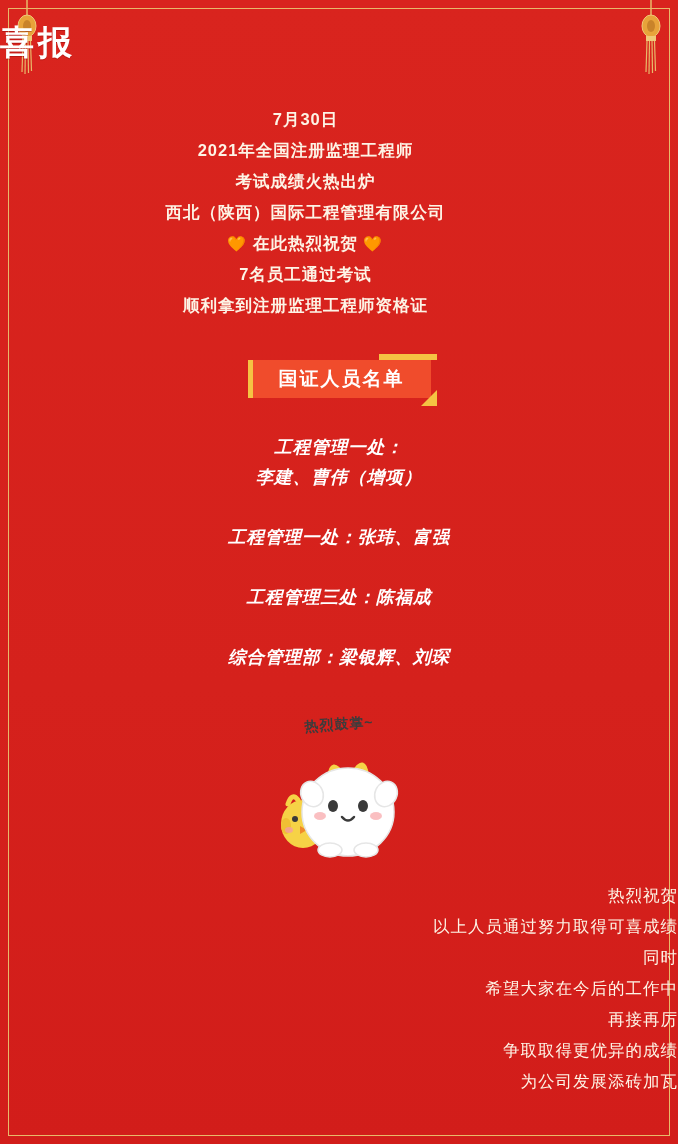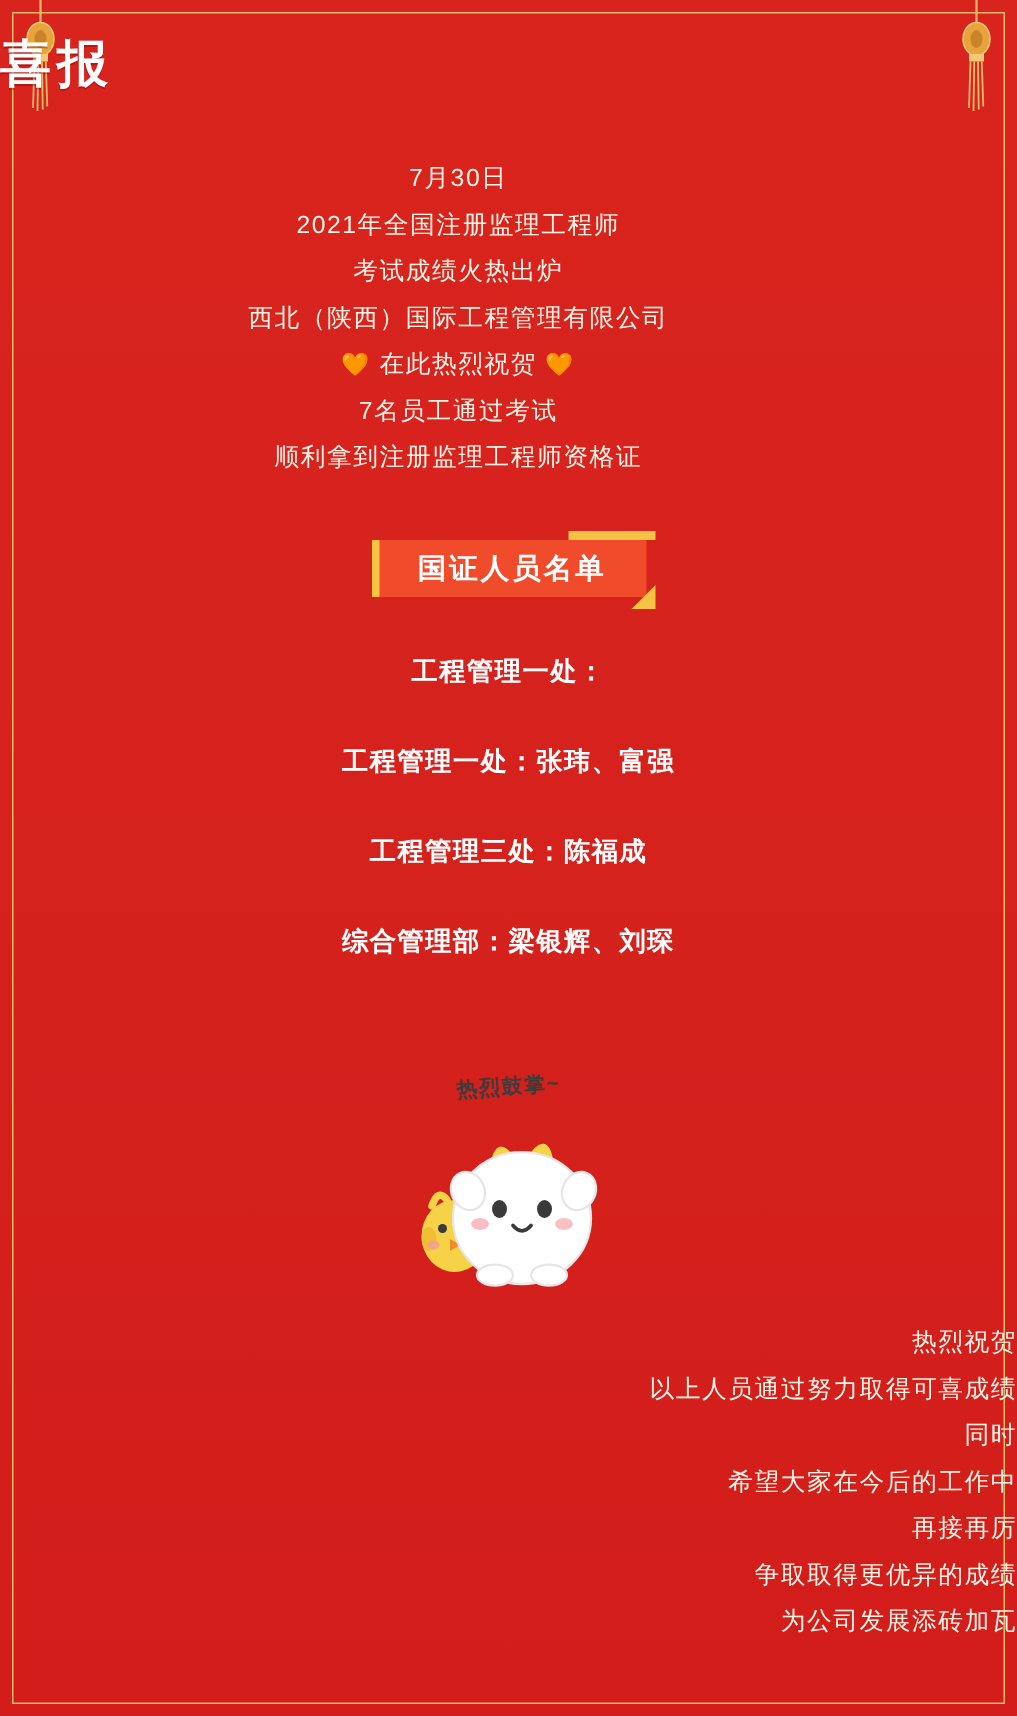--- a/index.html
+++ b/index.html
@@ -59,20 +59,21 @@
   .intro {
     position: absolute;
     top: 104px;
     left: 0;
     width: 611px;
     text-align: center;
     line-height: 31px;
     font-size: 16.5px;
     color: #fdf4e6;
     letter-spacing: 1px;
+    font-weight: bold;
   }
   .intro .line { display: block; white-space: nowrap; }
   .intro .heart { color: #ff9a5a; font-size: 15px; }
 
   
   .banner {
     position: absolute;
     top: 360px;
     left: 0;
     width: 678px;
@@ -111,20 +112,21 @@
     border-bottom: 16px solid #f5c343;
   }
 
   .names {
     position: absolute;
     top: 432px;
     left: 0;
     width: 678px;
     text-align: center;
     color: #ffffff;
+    font-style: italic;
   }
   .dept {
     font-size: 17.5px;
     font-weight: bold;
     line-height: 30px;
     letter-spacing: 1px;
     margin-bottom: 30px;
     white-space: nowrap;
   }
   .dept:last-child { margin-bottom: 0; }
@@ -220,20 +222,21 @@
         <div class="banner-top-bar"></div>
         <div class="banner-corner"></div>
         <span>国证人员名单</span>
       </div>
     </div>
   </div>
 
   <div class="names">
     <div class="dept">
       <span>工程管理一处：</span>
+      <span class="sub">李建、曹伟（增项）</span>
     </div>
     <div class="dept">
       <span>工程管理一处：张玮、富强</span>
     </div>
     <div class="dept">
       <span>工程管理三处：陈福成</span>
     </div>
     <div class="dept">
       <span>综合管理部：梁银辉、刘琛</span>
     </div>

